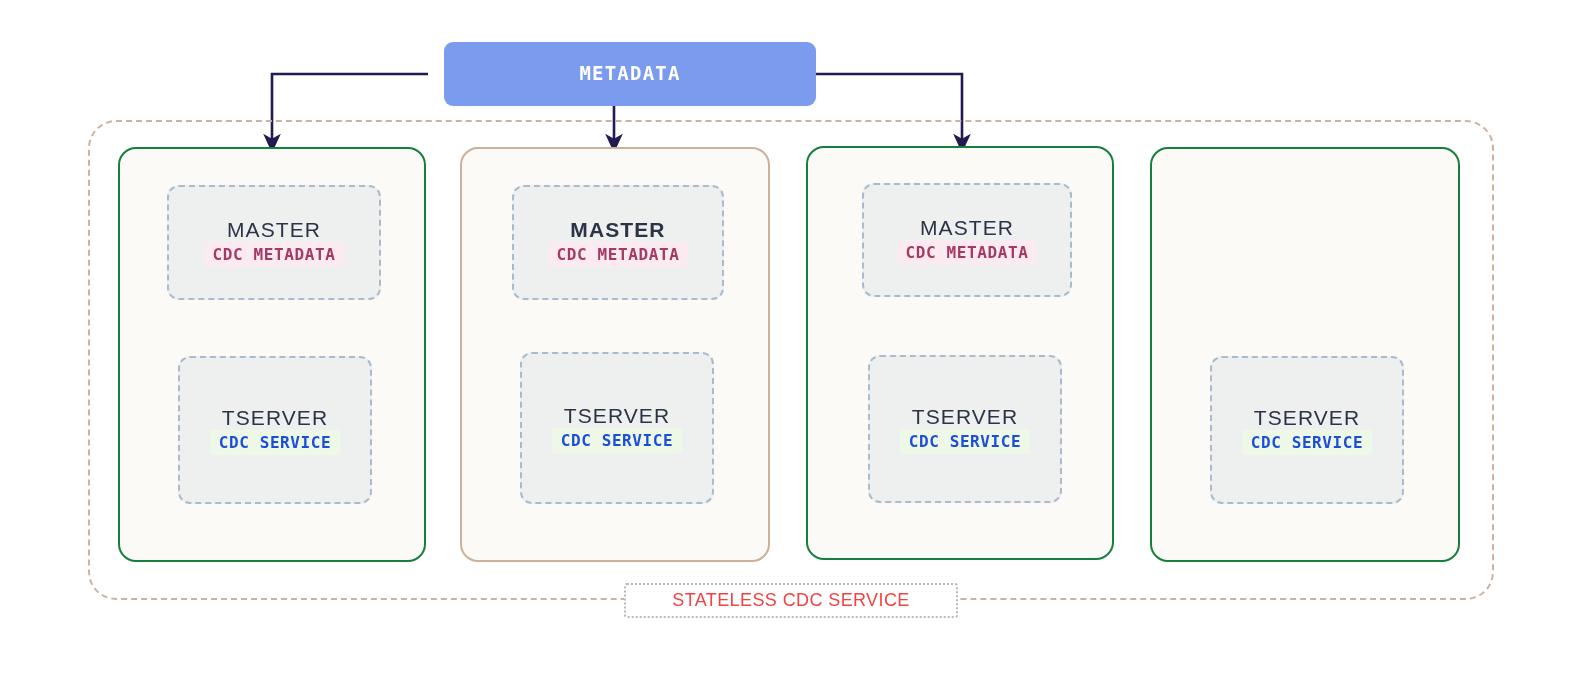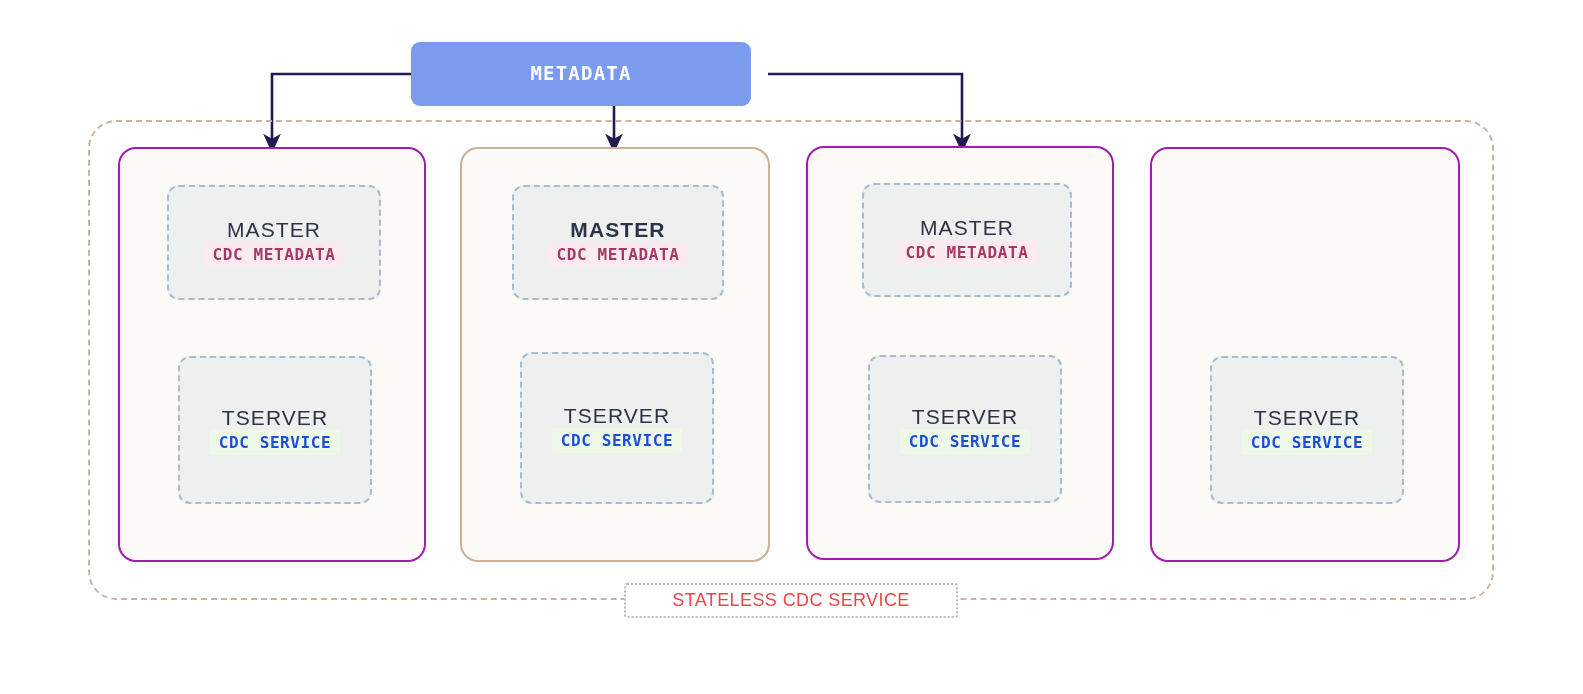--- a/index.html
+++ b/index.html
@@ -24,23 +24,23 @@
     left: 0;
     top: 0;
     width: 1583px;
     height: 694px;
     pointer-events: none;
   }
 
   
   .metadata-box {
     position: absolute;
-    left: 411px;
+    left: 444px;
     top: 42px;
-    width: 340px;
+    width: 372px;
     height: 64px;
     background: #7a9bee;
     border-radius: 9px;
     display: flex;
     flex-direction: column;
     align-items: center;
     justify-content: center;
     z-index: 5;
   }
   .metadata-box .line {
@@ -63,21 +63,21 @@
     border: 2px dashed #cbb3a2;
     border-radius: 28px;
     box-sizing: border-box;
     background: transparent;
   }
 
   
   .node {
     position: absolute;
     background: #fbfaf7;
-    border: 2px solid #a21caf;
+    border: 2px solid #15803d;
     border-radius: 18px;
     box-sizing: border-box;
   }
   .node.leader {
     border-color: #cbb09a;
   }
 
   
   .proc {
     position: absolute;

